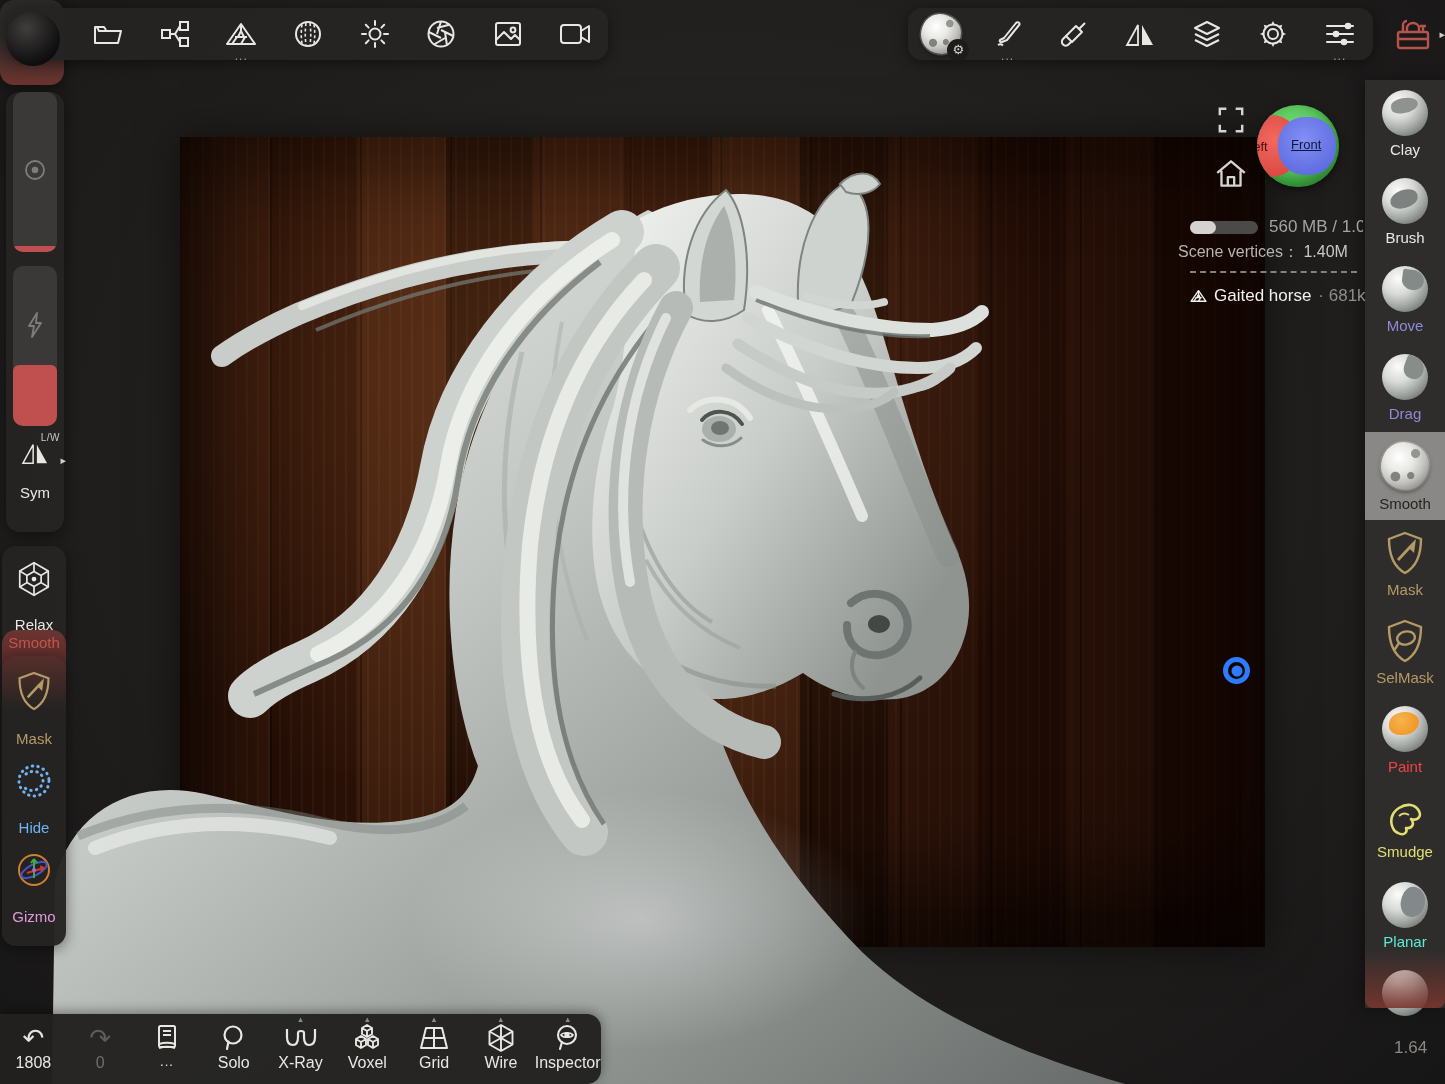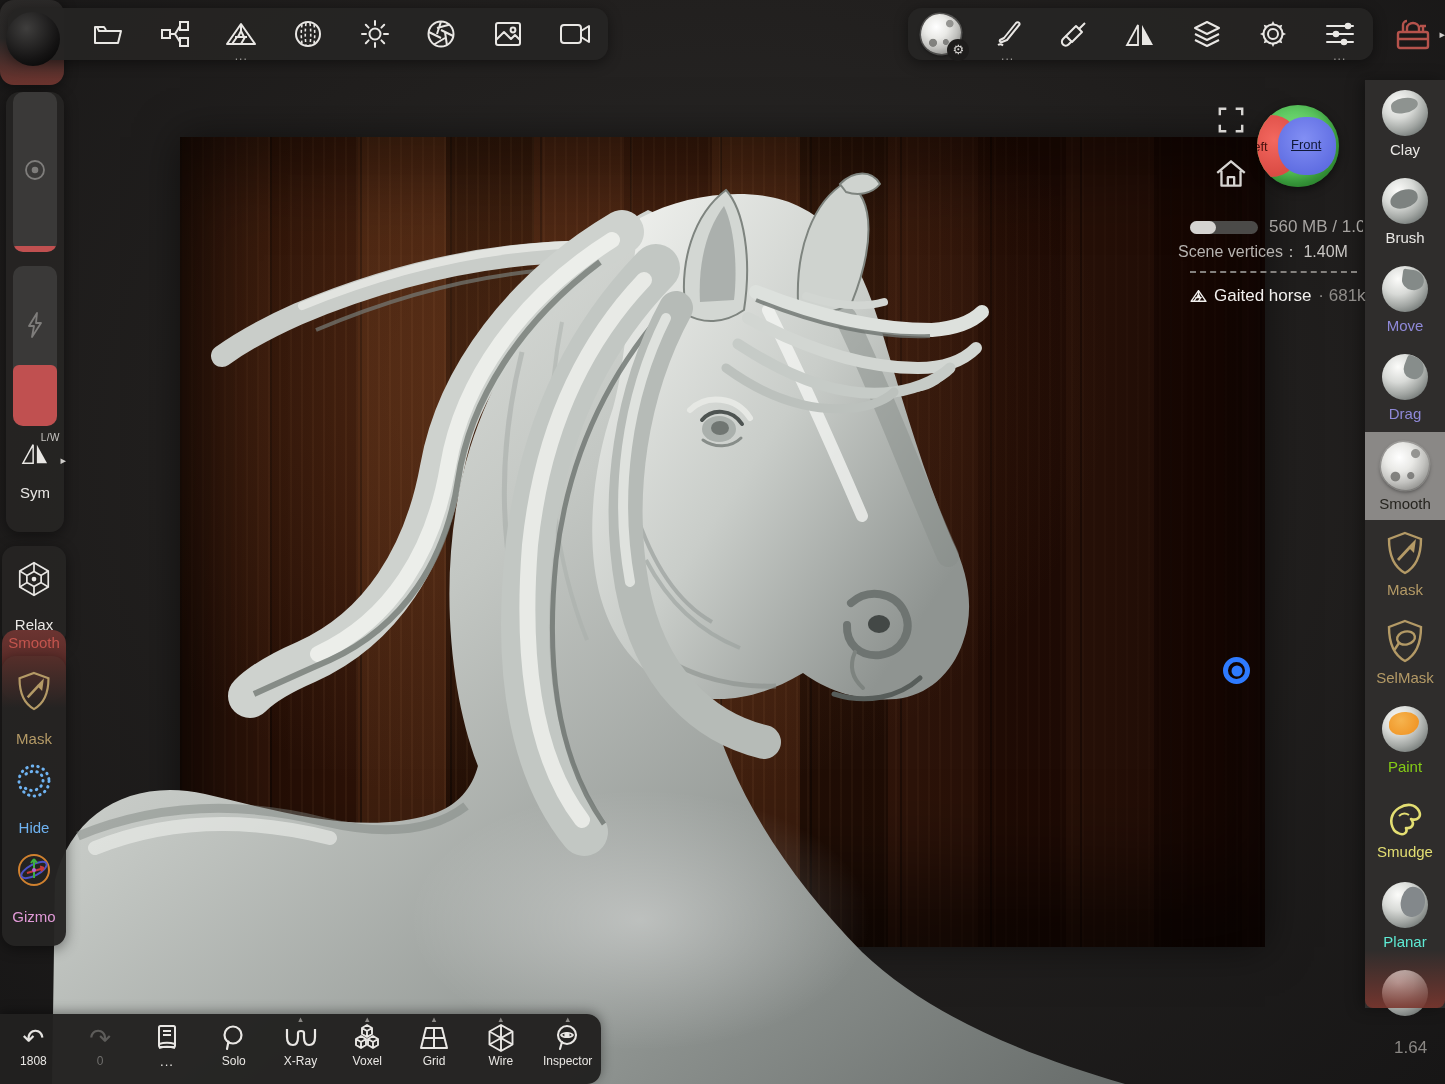--- a/index.html
+++ b/index.html
@@ -126,21 +126,21 @@
     transform:translate(-50%,-50%); border-radius:50%; background:#2e7bff; }
   .zoom-ind { position:absolute; left:1394px; top:1038px; font-size:17px; color:#8a8784; }
 
   
   .bottombar { position:absolute; left:0; top:1014px; width:601px; height:70px;
     background:rgba(34,33,32,0.97); border-radius:0 14px 14px 0;
     box-shadow:0 -2px 12px rgba(0,0,0,.4); display:flex; }
   .bb-item { position:relative; flex:1; display:flex; flex-direction:column; align-items:center;
     justify-content:flex-start; padding-top:9px; }
   .bb-item .bb-icon { height:30px; display:flex; align-items:center; justify-content:center; }
-  .bb-label { font-size:12px; color:#e9e7e4; margin-top:1px; white-space:nowrap; }
+  .bb-label { font-size:16px; color:#e9e7e4; margin-top:1px; white-space:nowrap; }
   .bb-label.dim { color:#6f6e6c; }
   .caret { position:absolute; top:0px; left:50%; transform:translateX(-50%); font-size:9px; color:#8b8986; }
   .undo-glyph { font-family:"DejaVu Sans",sans-serif; font-size:26px; line-height:26px; color:#e6e4e1; }
   .undo-glyph.dim { color:#5d5c5a; }
   text, .t-label { user-select:none; }
 </style>
 </head>
 <body>
 
 <div class="app">
@@ -449,21 +449,21 @@
     <div class="tool">
       <svg width="42" height="46" viewBox="0 0 42 46" fill="none" stroke="#b49a66" stroke-width="2.4">
         <path d="M21,3 L37,9 C37,24 32,37 21,43 C10,37 5,24 5,9 Z"></path>
         <ellipse cx="22" cy="20" rx="9" ry="6.5" transform="rotate(-12 22 20)"></ellipse>
         <path d="M15,25 L11,31" stroke-linecap="round"></path>
         </svg>
       <span class="t-label" style="color: rgb(180, 154, 102);">SelMask</span>
     </div>
     <div class="tool">
       <div class="tsphere sp-paint"></div>
-      <span class="t-label" style="color: #84cc16; margin-top: 6px;">Paint</span>
+      <span class="t-label" style="color: #ef4444; margin-top: 6px;">Paint</span>
     </div>
     <div class="tool">
       <svg width="42" height="44" viewBox="0 0 42 44" fill="none" stroke="#e3de72" stroke-width="2.6" stroke-linejoin="round">
         <path d="M10,36 C5,28 7,19 15,14 C23,9 31,10 35,17 C38,23 33,27 27,25 C31,30 28,35 22,34 C24,39 19,42 14,39 C11,37.5 11,37 10,36 Z"></path>
         <path d="M15,22 C18,19 22,19 25,21" stroke-width="2"></path>
         </svg>
       <span class="t-label" style="color: rgb(227, 222, 114);">Smudge</span>
     </div>
     <div class="tool">
       <div class="tsphere sp-planar"></div>

